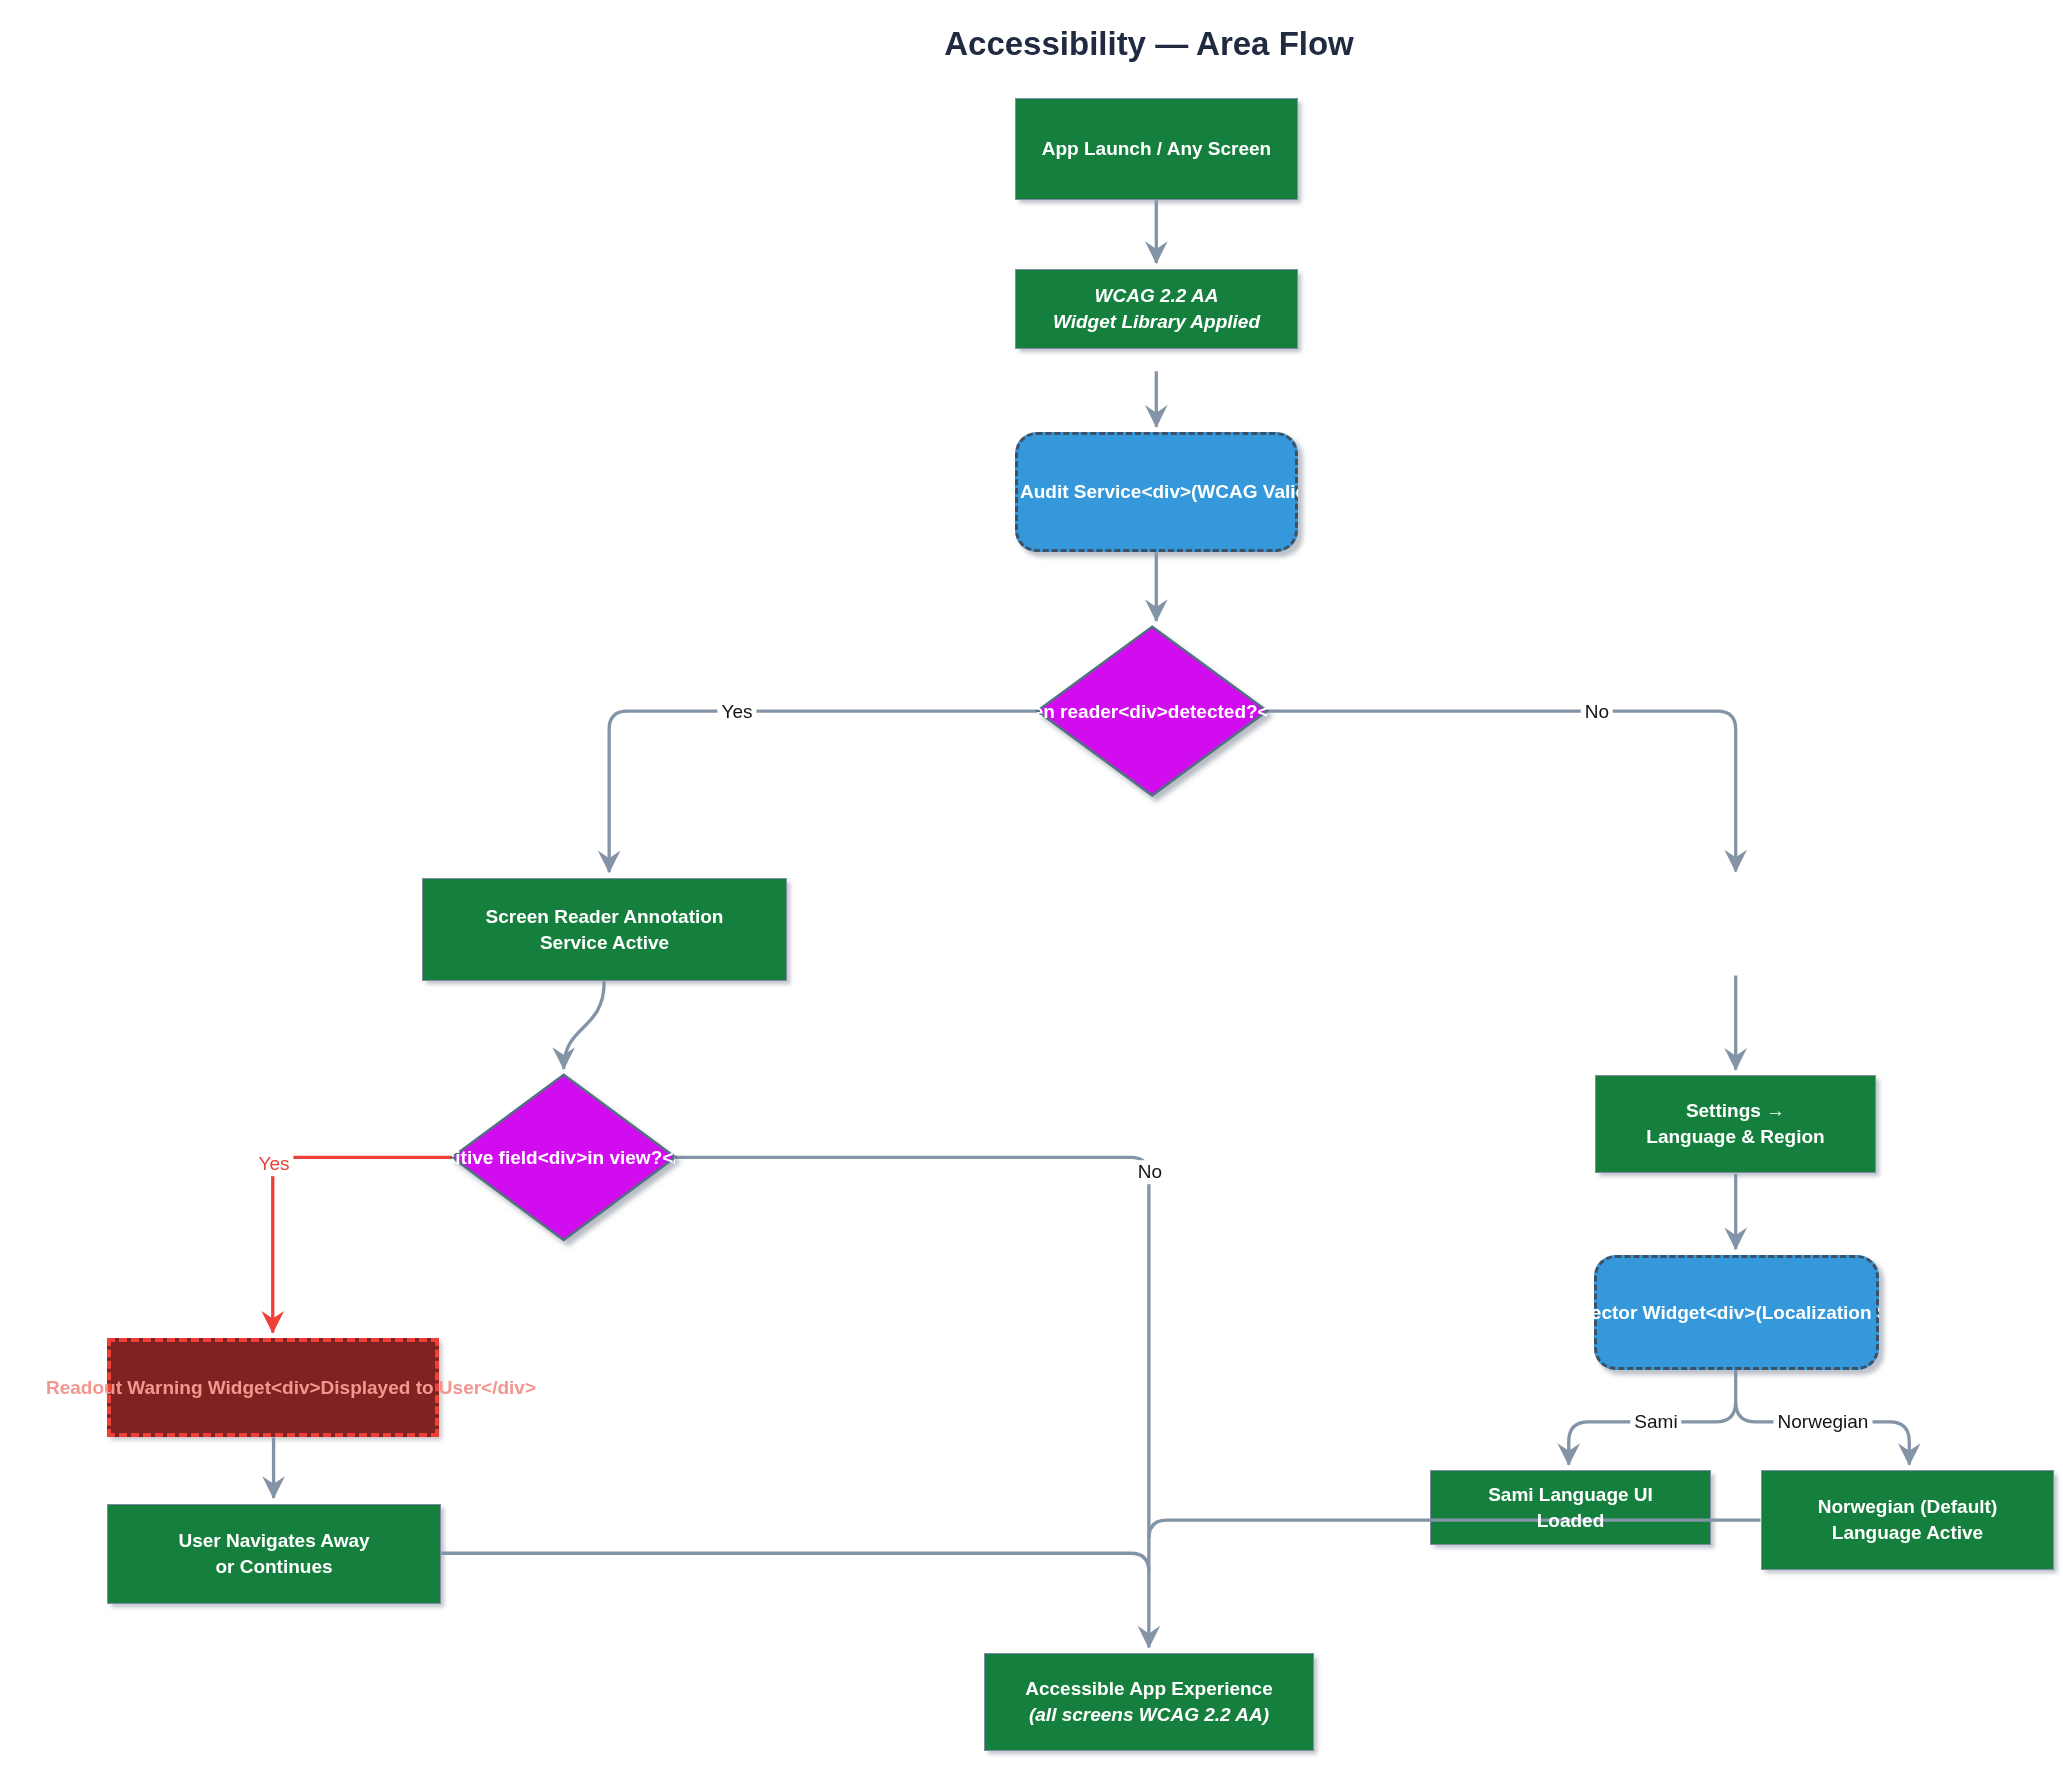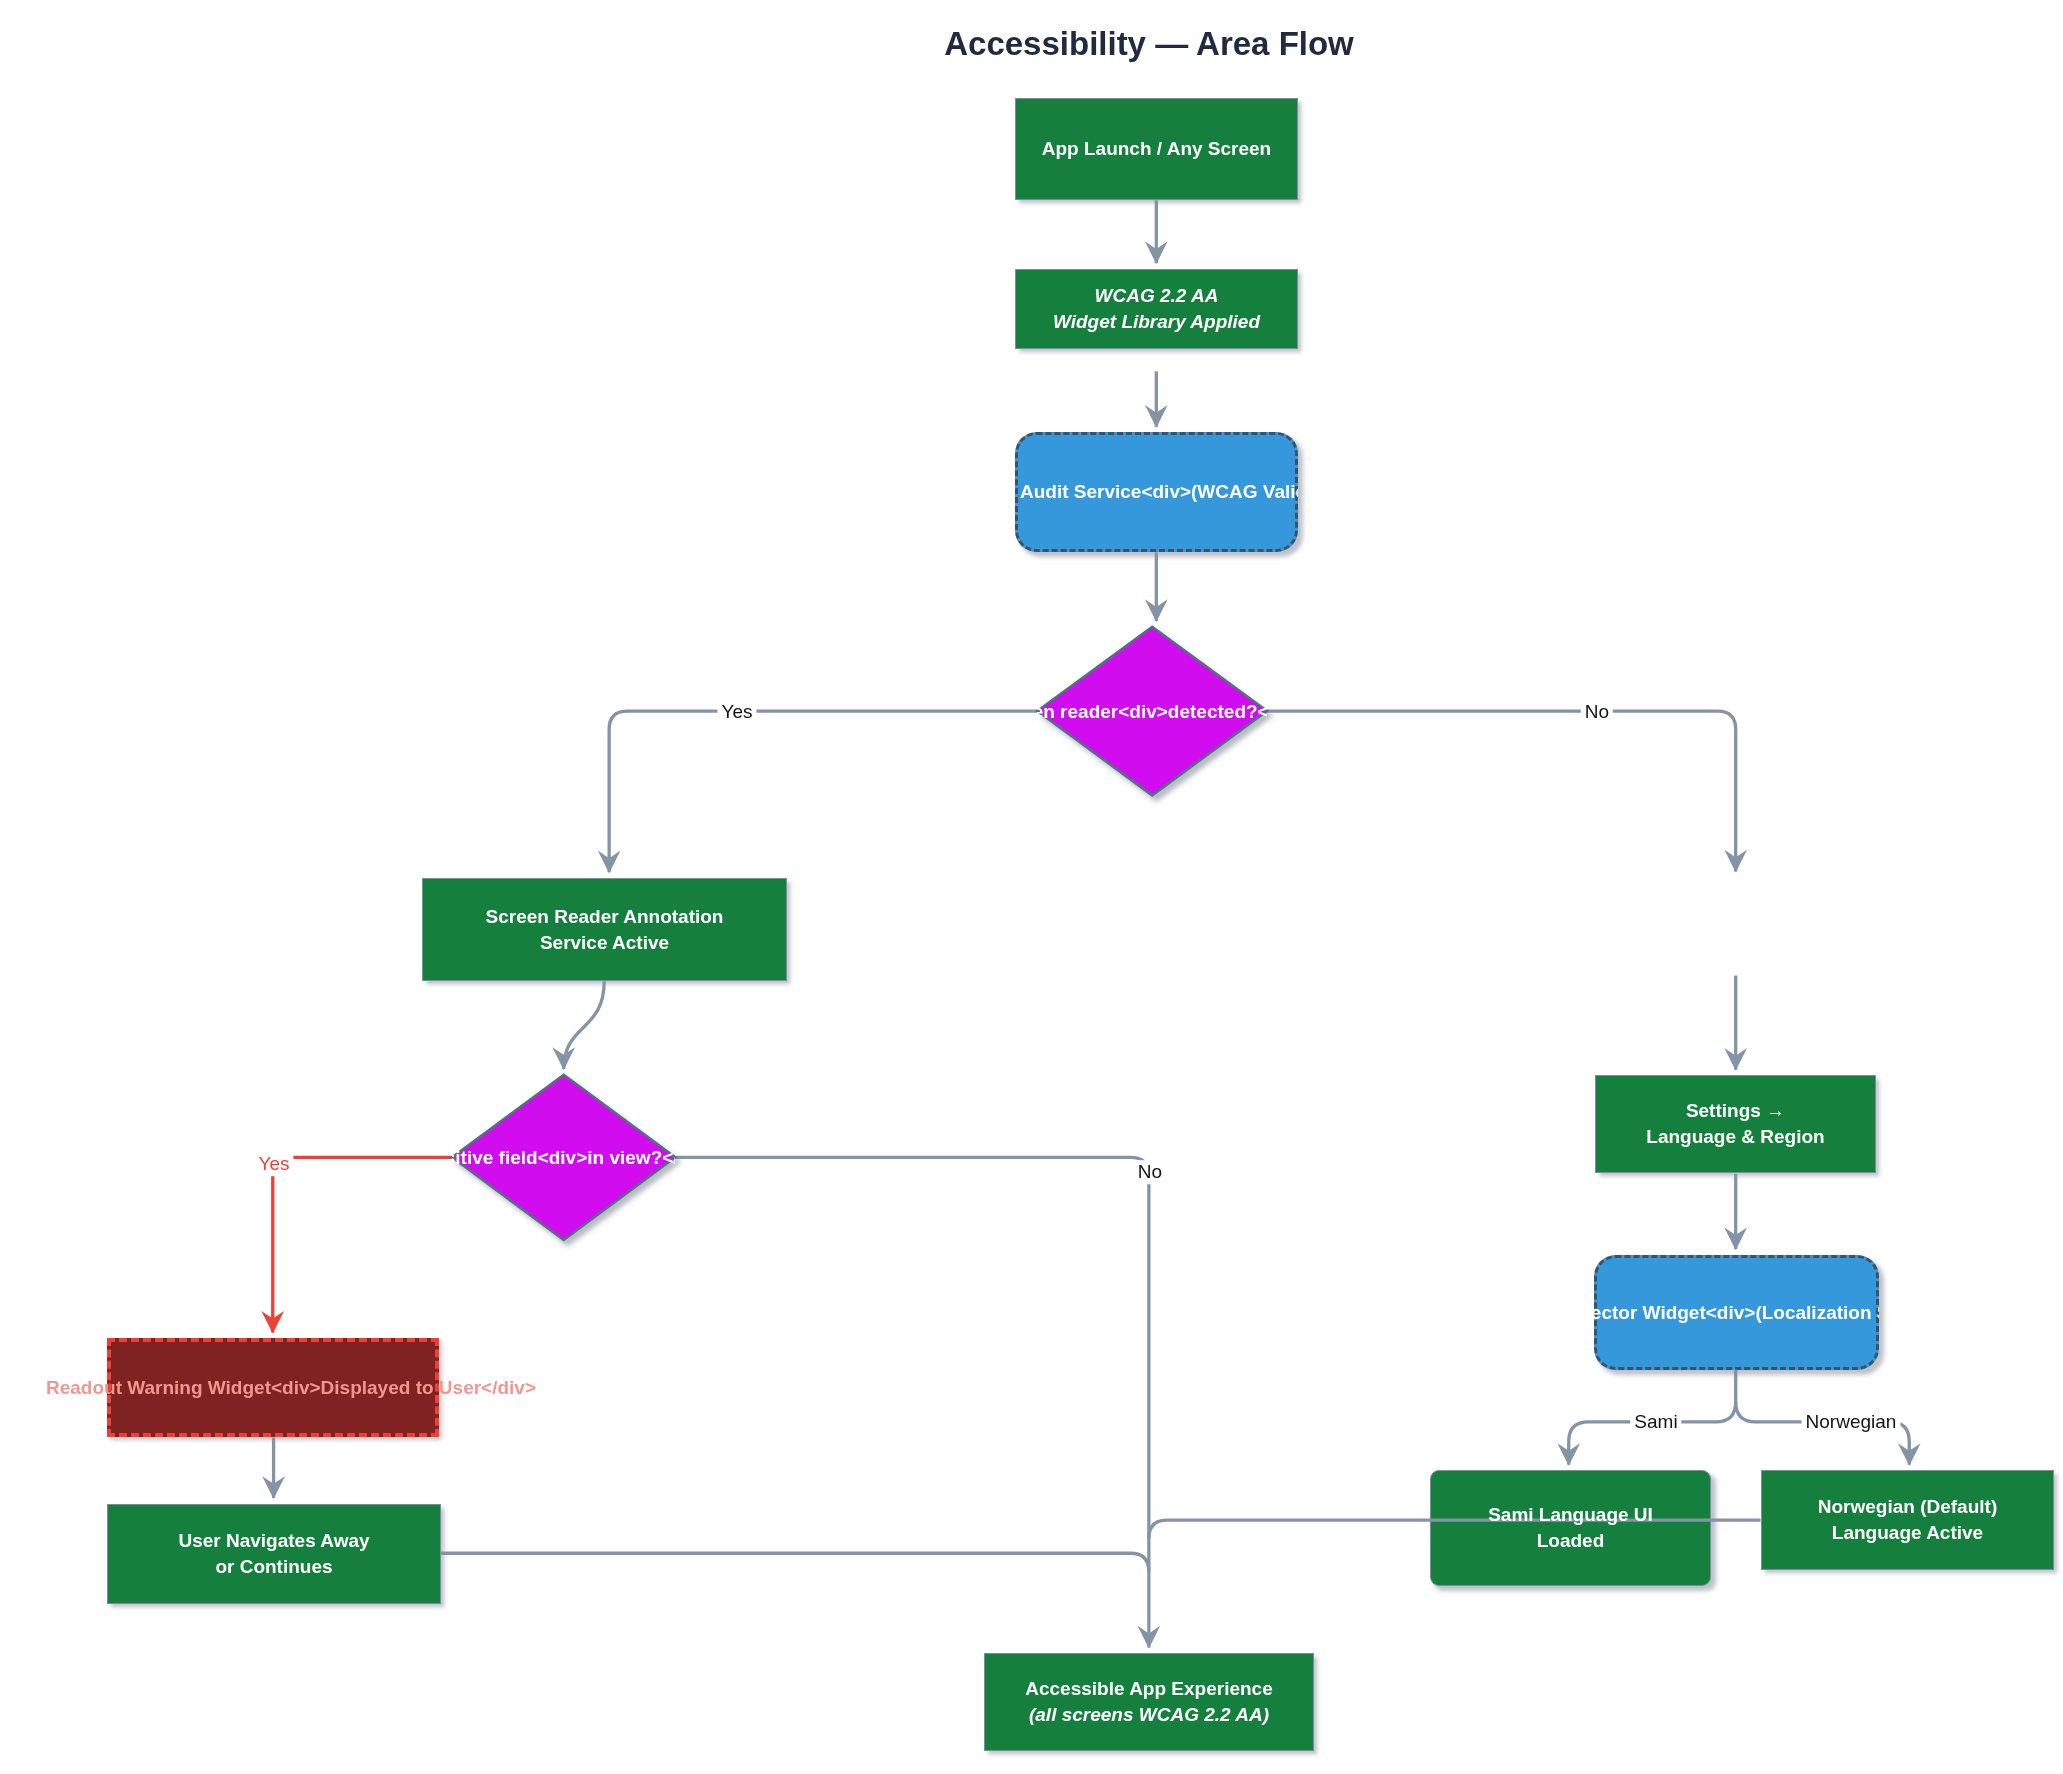--- a/index.html
+++ b/index.html
@@ -58,21 +58,21 @@
   </div>
 
 
   <div class="node process" style="left:1595px;top:1075px;width:281px;height:98px;">
     <span class="ln">Settings →</span>
     <span class="ln">Language &amp; Region</span>
   </div>
 
   <div class="node subroutine" style="left:1594px;top:1255px;width:285px;height:115px;"></div>
 
-  <div class="node process" style="left:1430px;top:1470px;width:281px;height:116px;border-radius:9px;">
+  <div class="node process" style="left:1430px;top:1470px;width:281px;height:75px;">
     <span class="ln">Sami Language UI</span>
     <span class="ln">Loaded</span>
   </div>
 
   <div class="node process" style="left:1761px;top:1470px;width:293px;height:100px;">
     <span class="ln">Norwegian (Default)</span>
     <span class="ln">Language Active</span>
   </div>
 
   <div class="node process" style="left:984px;top:1653px;width:330px;height:98px;">
@@ -136,16 +136,16 @@
 
   <div class="overlabel show" style="left:107px;top:1338px;width:332px;height:99px;">
     <span>Readout Warning Widget&lt;div&gt;Displayed to User&lt;/div&gt;</span>
   </div>
 
   <span class="elabel" style="left:737px;top:712px;">Yes</span>
   <span class="elabel" style="left:1597px;top:712px;">No</span>
   <span class="elabel red" style="left:274px;top:1164px;">Yes</span>
   <span class="elabel" style="left:1150px;top:1172px;">No</span>
   <span class="elabel" style="left:1656px;top:1422px;">Sami</span>
-  <span class="elabel" style="left:1823px;top:1422px;margin-left:28px;">Norwegian</span>
+  <span class="elabel" style="left:1823px;top:1422px;">Norwegian</span>
 
 </div>
 
 
 </body></html>

